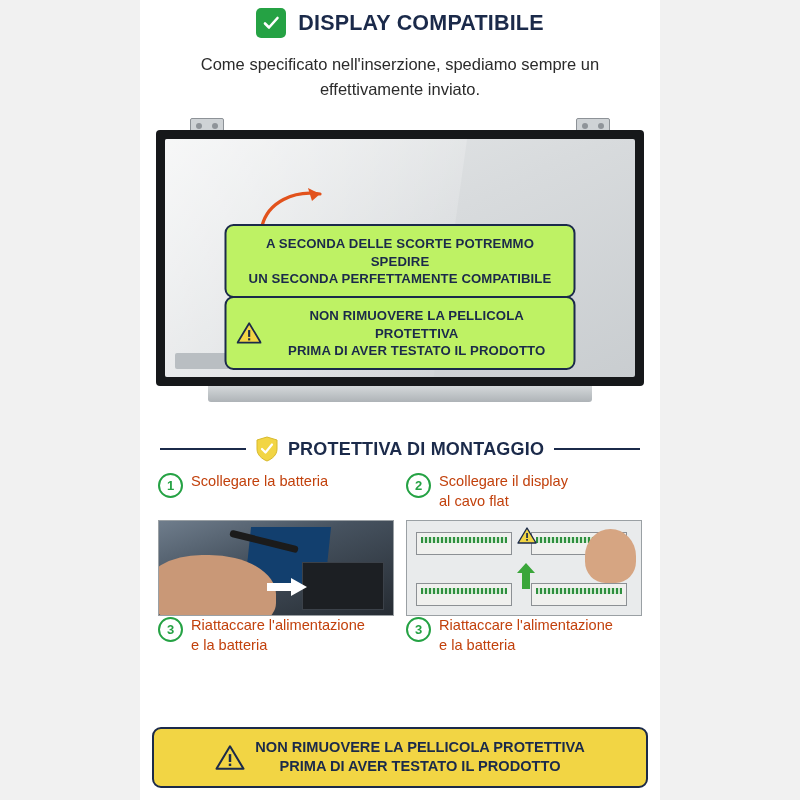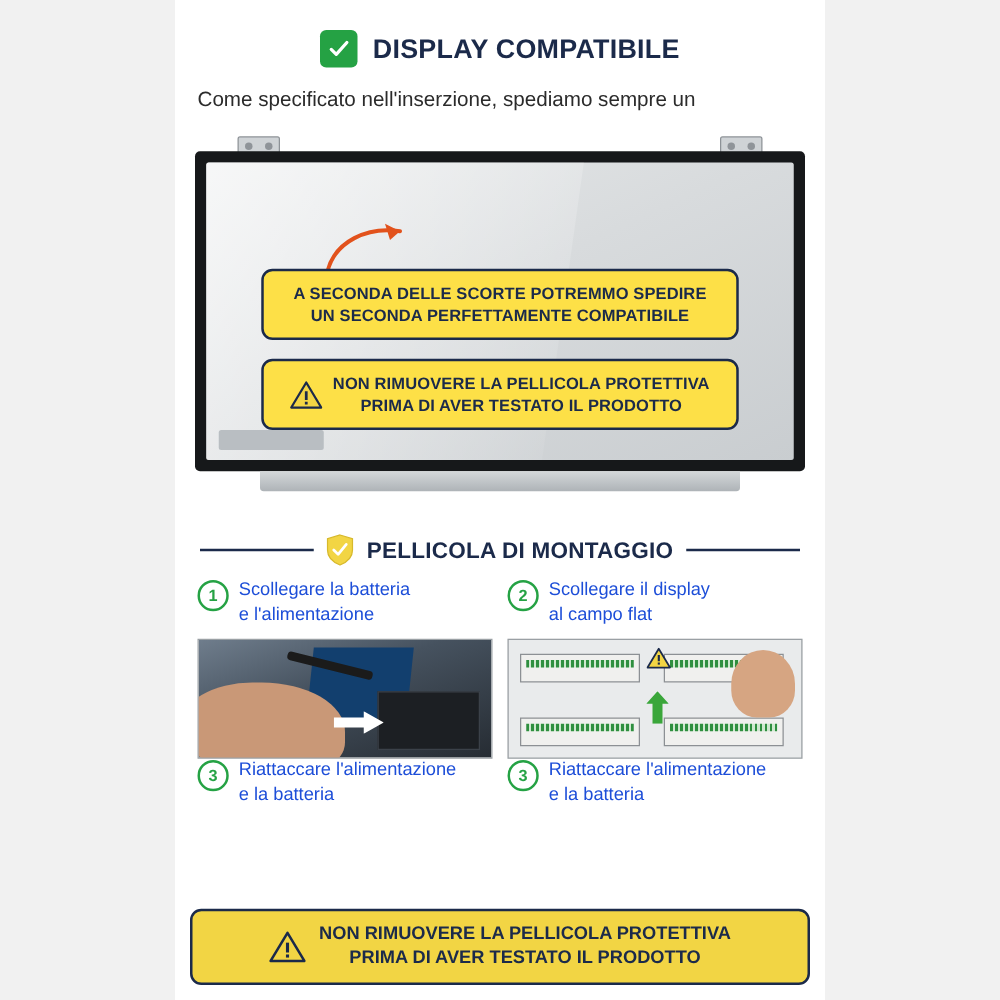--- a/index.html
+++ b/index.html
@@ -37,21 +37,21 @@
     height: 800px;
     background: #ffffff;
   }
 
   
   .header {
     display: flex;
     align-items: center;
     justify-content: center;
     gap: 12px;
-    padding-top: 24px;
+    padding-top: 8px;
   }
   .check-badge {
     width: 30px;
     height: 30px;
     border-radius: 5px;
     background: #25a244;
     display: flex;
     align-items: center;
     justify-content: center;
     flex: none;
@@ -59,20 +59,21 @@
   .check-badge svg { display: block; }
   .header-title {
     font-size: 21.5px;
     font-weight: bold;
     color: #1b2a4a;
     letter-spacing: 0.2px;
   }
 
   .intro {
     margin: 14px 18px 0 18px;
+    text-align: center;
     font-size: 16.5px;
     line-height: 1.52;
     color: #2b2b2b;
   }
 
   
   .screen-wrap {
     position: relative;
     margin: 16px 16px 0 16px;
     height: 300px;
@@ -144,22 +145,22 @@
     width: 84px;
     height: 16px;
     background: #b9bec2;
     border-radius: 2px;
   }
 
   .callout {
     position: absolute;
     left: 50%;
     transform: translateX(-50%);
-    width: 382px;
-    background: #fde047;
+    width: 351px;
+    background: #bef264;
     border: 2px solid #1b2a4a;
     border-radius: 9px;
     box-sizing: border-box;
     padding: 9px 10px;
     text-align: center;
     font-size: 13.2px;
     font-weight: bold;
     color: #1b2a4a;
     line-height: 1.32;
     letter-spacing: 0.1px;
@@ -237,21 +238,21 @@
     color: #25a244;
     font-size: 13px;
     font-weight: bold;
     display: flex;
     align-items: center;
     justify-content: center;
     margin-top: 1px;
   }
   .step-text {
     font-size: 14.6px;
-    color: #1d4ed8;
+    color: #c2410c;
     line-height: 1.35;
   }
 
   .photo {
     position: relative;
     height: 96px;
     border: 1px solid #9aa0a4;
     margin-top: 4px;
     overflow: hidden;
     box-sizing: border-box;
@@ -380,20 +381,21 @@
       <span class="check-badge">
         <svg width="20" height="20" viewBox="0 0 20 20" aria-hidden="true">
           <path d="M4 10.5 L8 14.5 L16.5 5" fill="none" stroke="#ffffff" stroke-width="2.6" stroke-linecap="round" stroke-linejoin="round"></path>
         </svg>
       </span>
       <div class="header-title">DISPLAY COMPATIBILE</div>
     </div>
 
     <div class="intro">
       <div>Come specificato nell'inserzione, spediamo sempre un</div>
+      <div>effettivamente inviato.</div>
     </div>
 
     <div class="screen-wrap">
       <div class="bracket bl"></div>
       <div class="bracket br"></div>
 
       <div class="screen-outer">
         <div class="screen-inner">
           <div class="screen-gloss"></div>
           <div class="film-tab"></div>
@@ -426,32 +428,31 @@
 
       <div class="bottom-strip"></div>
     </div>
 
     <div class="proc-head">
       <div class="rule"></div>
       <svg class="shield" viewBox="0 0 22 26" aria-hidden="true">
         <path d="M11 1 L21 4 V13 C21 19 16 23 11 25 C6 23 1 19 1 13 V4 Z" fill="#f2d544" stroke="#d7b92c" stroke-width="1"></path>
         <path d="M6 13 L9.5 16.5 L16 8.5" fill="none" stroke="#ffffff" stroke-width="2.2" stroke-linecap="round" stroke-linejoin="round"></path>
       </svg>
-      <div class="proc-title">PELLICOLA DI MONTAGGIO</div>
+      <div class="proc-title">PROTETTIVA DI MONTAGGIO</div>
       <div class="rule"></div>
     </div>
 
     <div class="steps">
 
       <div class="col">
         <div class="step-line">
           <div class="step-num">1</div>
           <div class="step-text">
             <div>Scollegare la batteria</div>
-            <div>e l'alimentazione</div>
           </div>
         </div>
         <div class="photo left-photo">
           <div class="pcb"></div>
           <div class="battery"></div>
           <div class="hand"></div>
           <div class="screwdriver"></div>
           <svg class="white-arrow" width="40" height="18" viewBox="0 0 40 18" aria-hidden="true">
             <path d="M0 5 H24 V0 L40 9 L24 18 V13 H0 Z" fill="#ffffff"></path>
           </svg>
@@ -463,21 +464,21 @@
             <div>e la batteria</div>
           </div>
         </div>
       </div>
 
       <div class="col">
         <div class="step-line">
           <div class="step-num">2</div>
           <div class="step-text">
             <div>Scollegare il display</div>
-            <div>al campo flat</div>
+            <div>al cavo flat</div>
           </div>
         </div>
         <div class="photo right-photo">
           <div class="conn" style="left:4%;top:12%;width:40%;height:22%;">
               <span class="strip"></span>
             </div>
           <div class="conn" style="right:6%;top:12%;width:40%;height:22%;">
               <span class="strip"></span>
             </div>
           <div class="conn" style="left:4%;bottom:10%;width:40%;height:22%;">

